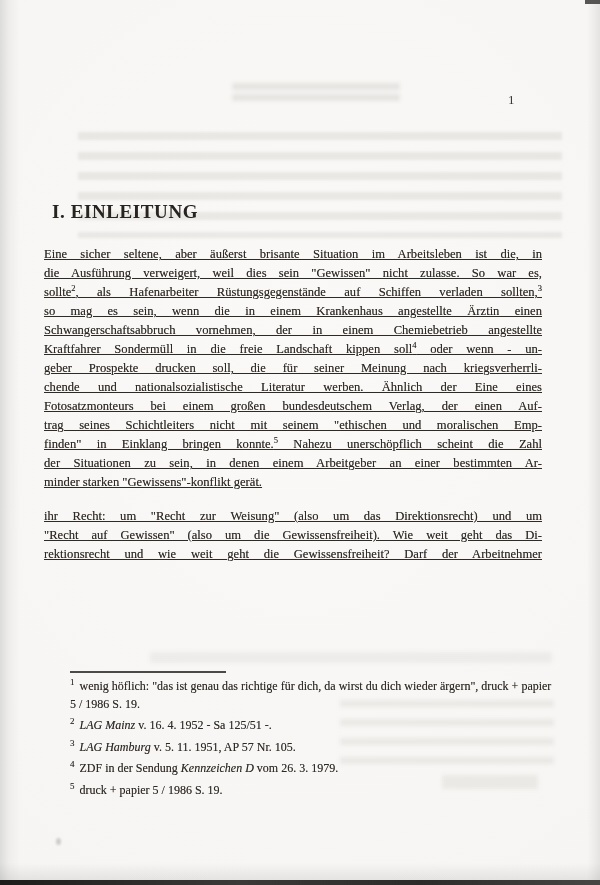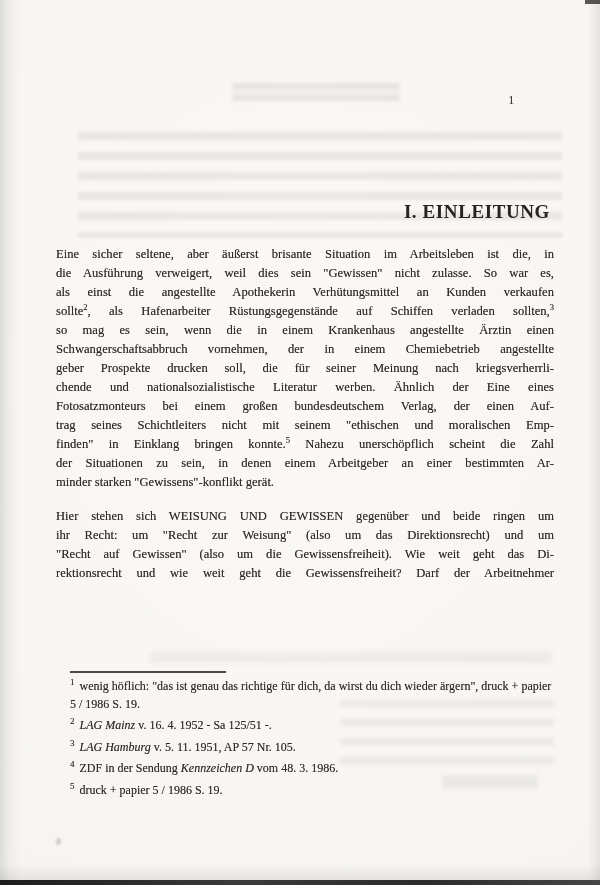--- a/index.html
+++ b/index.html
@@ -77,28 +77,29 @@
     filter: blur(2px);
   }
 
   
   .pagenum {
     position: absolute; left: 508px; top: 92px;
     font-size: 13px; color: #3a3734;
   }
   .title {
     position: absolute; left: 52px; top: 201px; width: 498px; margin: 0;
-    text-align: right;
+    text-align: left;
     font-size: 19px; font-weight: bold; letter-spacing: 0.6px;
     color: #262320;
   }
   .bodytext {
-    position: absolute; left: 56px; top: 245px; width: 498px;
+    position: absolute; left: 44px; top: 245px; width: 498px;
     font-size: 12.6px;
     text-shadow: 0 0 0.5px rgba(46,42,38,0.55);
+    text-decoration: underline;
   }
   .paragraph + .paragraph { margin-top: 15px; }
   .line {
     height: 19px; line-height: 19px; overflow: hidden;
     text-align: justify; text-align-last: justify; text-justify: inter-word;
   }
   .line.lastline { text-align-last: left; }
   sup.fnref {
     font-size: 8.5px; line-height: 0; vertical-align: super;
   }
@@ -128,46 +129,45 @@
   <div class="ghost ghost-d"></div>
   <div class="ghost ghost-e"></div>
 
   <div class="pagenum">1</div>
   <h1 class="title">I. EINLEITUNG</h1>
 
   <div class="bodytext">
       <div class="paragraph">
         <div class="line"><span>Eine sicher seltene, aber äußerst brisante Situation im Arbeitsleben ist die, in</span></div>
         <div class="line"><span>die Ausführung verweigert, weil dies sein "Gewissen" nicht zulasse. So war es,</span></div>
-        <div class="line"><span>als einst die angestellte Apothekerin Verhütungsmittel an Kunden verkaufen</span></div>
         <div class="line"><span>sollte</span><sup class="fnref">2</sup><span>, als Hafenarbeiter Rüstungsgegenstände auf Schiffen verladen sollten,</span><sup class="fnref">3</sup></div>
         <div class="line"><span>so mag es sein, wenn die in einem Krankenhaus angestellte Ärztin einen</span></div>
         <div class="line"><span>Schwangerschaftsabbruch vornehmen, der in einem Chemiebetrieb angestellte</span></div>
+        <div class="line"><span>Kraftfahrer Sondermüll in die freie Landschaft kippen soll</span><sup class="fnref">4</sup><span> oder wenn - un-</span></div>
         <div class="line"><span>geber Prospekte drucken soll, die für seiner Meinung nach kriegsverherrli-</span></div>
         <div class="line"><span>chende und nationalsozialistische Literatur werben. Ähnlich der Eine eines</span></div>
         <div class="line"><span>Fotosatzmonteurs bei einem großen bundesdeutschem Verlag, der einen Auf-</span></div>
         <div class="line"><span>trag seines Schichtleiters nicht mit seinem "ethischen und moralischen Emp-</span></div>
         <div class="line"><span>finden" in Einklang bringen konnte.</span><sup class="fnref">5</sup><span> Nahezu unerschöpflich scheint die Zahl</span></div>
         <div class="line"><span>der Situationen zu sein, in denen einem Arbeitgeber an einer bestimmten Ar-</span></div>
         <div class="line lastline"><span>minder starken "Gewissens"-konflikt gerät.</span></div>
       </div>
       <div class="paragraph">
-        <div class="line"><span>Hier stehen sich WEISUNG UND GEWISSEN gegenüber und beide ringen um</span></div>
         <div class="line"><span>ihr Recht: um "Recht zur Weisung" (also um das Direktionsrecht) und um</span></div>
         <div class="line"><span>"Recht auf Gewissen" (also um die Gewissensfreiheit). Wie weit geht das Di-</span></div>
         <div class="line"><span>rektionsrecht und wie weit geht die Gewissensfreiheit? Darf der Arbeitnehmer</span></div>
       </div>
     </div>
 
   <div class="separator"></div>
   <div class="footnotes">
       <div class="footnote"><sup class="fnmark">1</sup><span>wenig höflich: "das ist genau das richtige für dich, da wirst du dich wieder ärgern", druck + papier 5 / 1986 S. 19.</span></div>
       <div class="footnote"><sup class="fnmark">2</sup><i>LAG Mainz</i><span> v. 16. 4. 1952 - Sa 125/51 -.</span></div>
       <div class="footnote"><sup class="fnmark">3</sup><i>LAG Hamburg</i><span> v. 5. 11. 1951, AP 57 Nr. 105.</span></div>
-      <div class="footnote"><sup class="fnmark">4</sup><span>ZDF in der Sendung </span><i>Kennzeichen D</i><span> vom 48. 3. 1986.</span></div>
+      <div class="footnote"><sup class="fnmark">4</sup><span>ZDF in der Sendung </span><i>Kennzeichen D</i><span> vom 26. 3. 1979.</span></div>
       <div class="footnote"><sup class="fnmark">5</sup><span>druck + papier 5 / 1986 S. 19.</span></div>
     </div>
 
   <div class="edge-left"></div>
   <div class="edge-right"></div>
   <div class="edge-bottom-shadow"></div>
   <div class="edge-bottom-line"></div>
   <div class="corner-speck"></div>
   <div class="stray-speck"></div>
 

